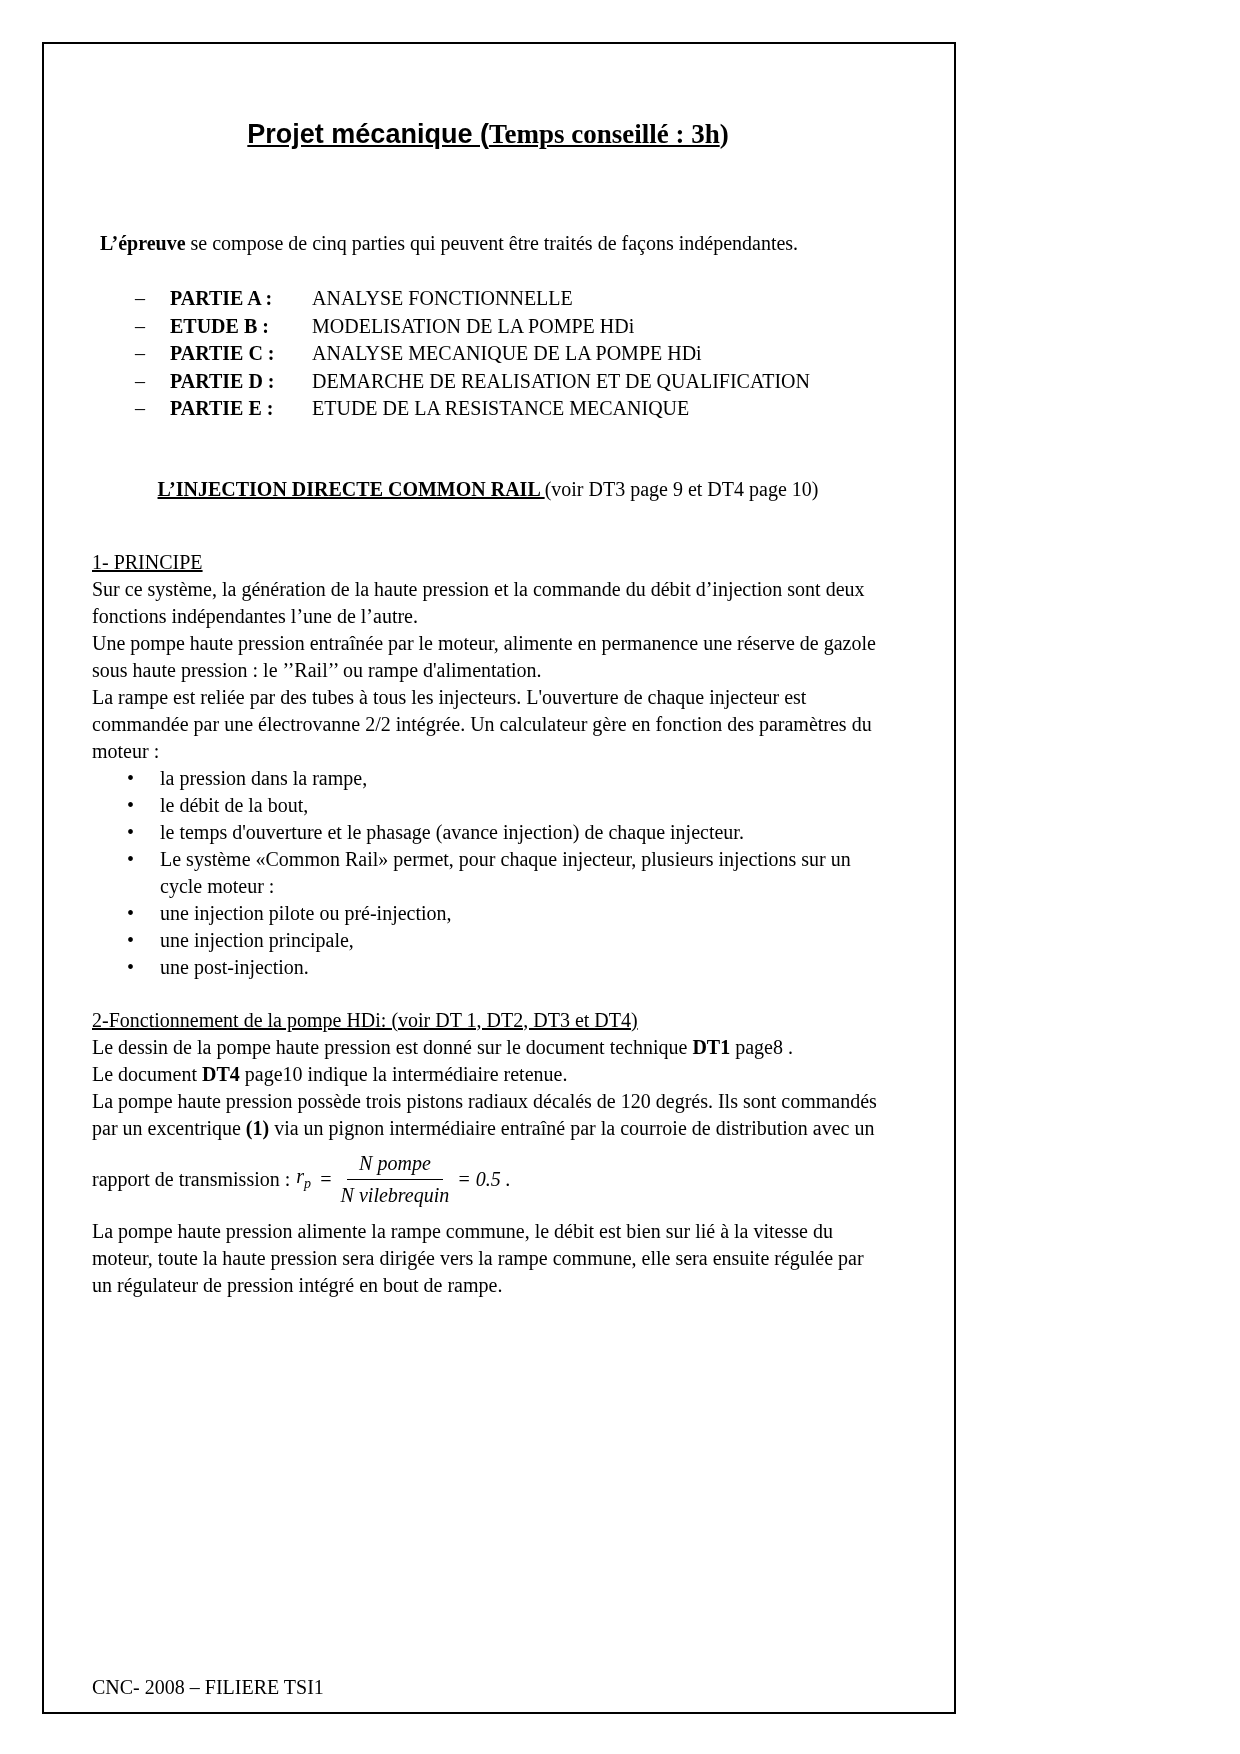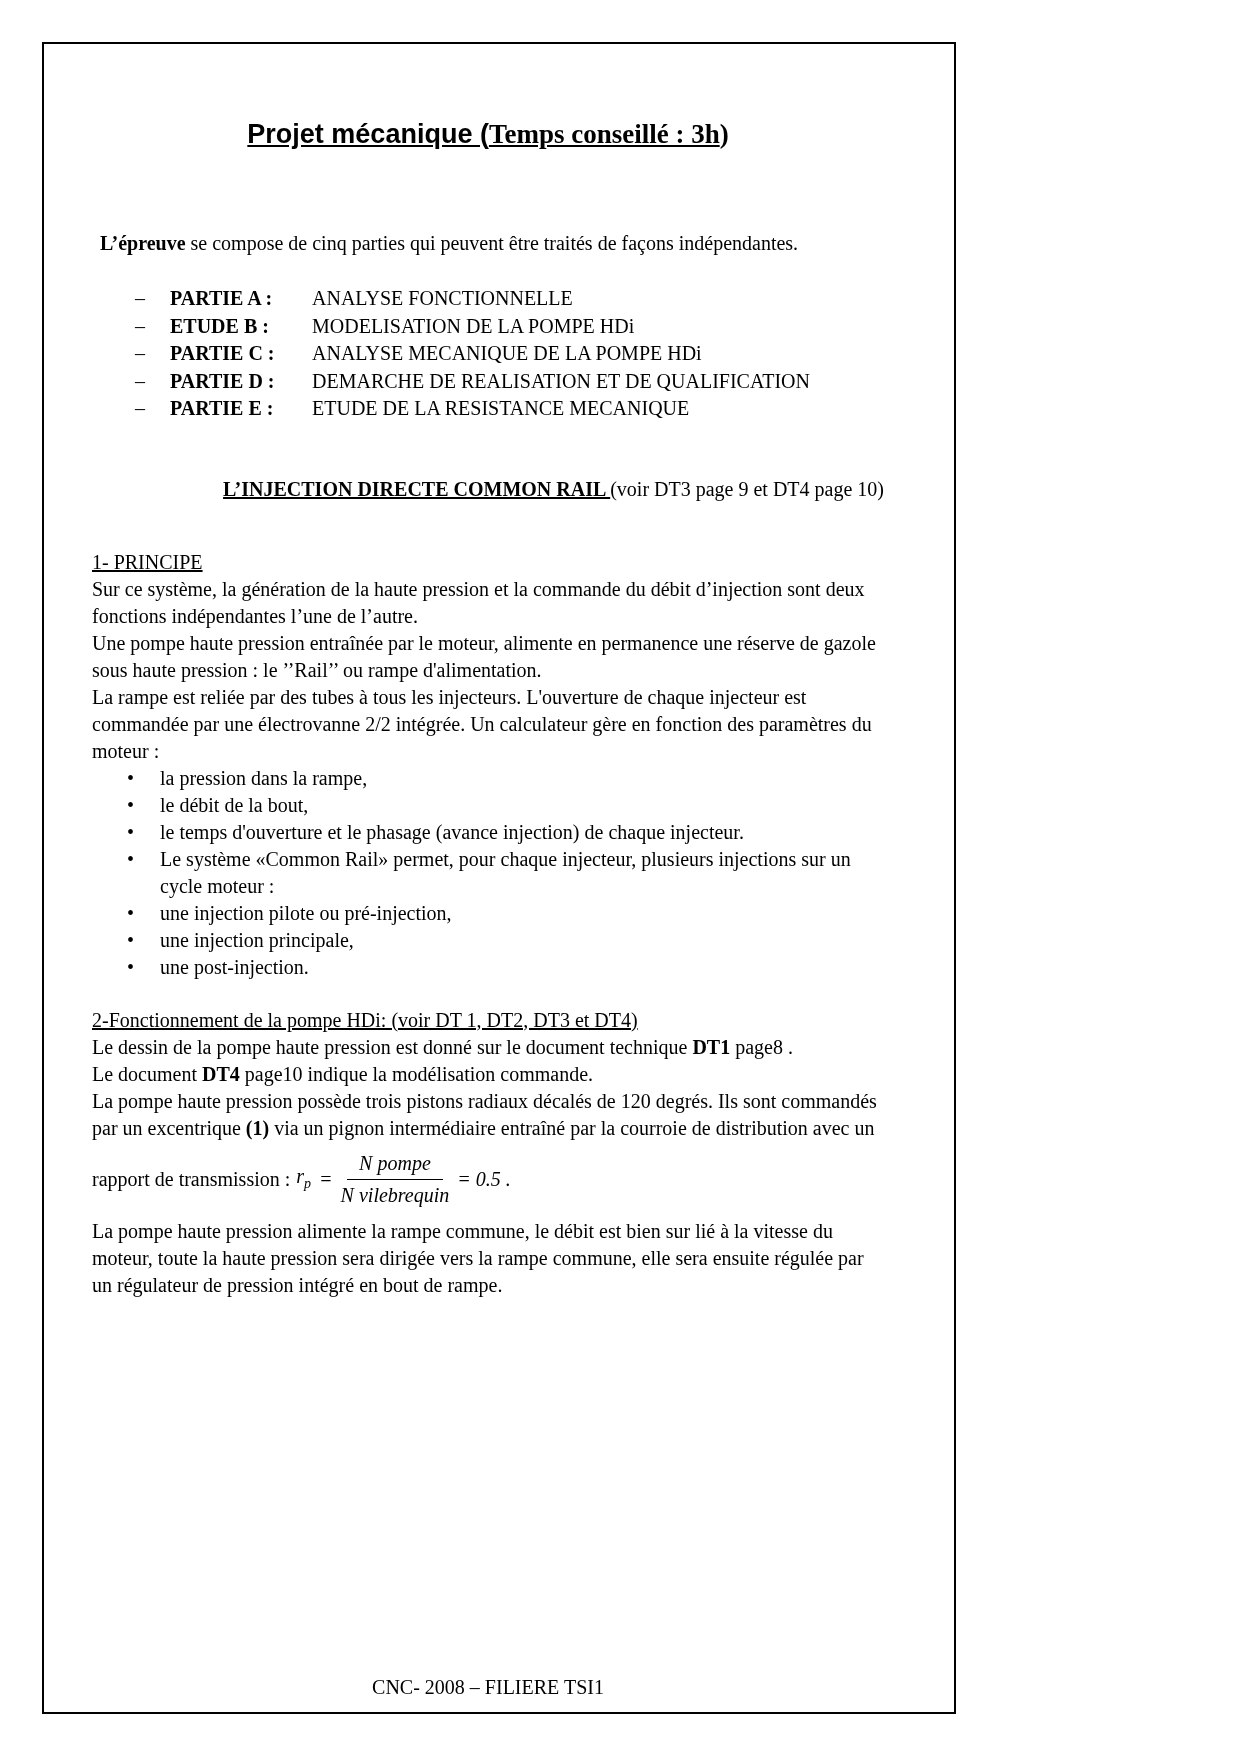--- a/index.html
+++ b/index.html
@@ -34,21 +34,21 @@
   .title .sans { font-family: "Liberation Sans", sans-serif; }
   .title .serif { font-family: "Liberation Serif", serif; }
   .intro { line-height: 27px; margin: 8px; }
   .b { font-weight: bold; }
   .parts { margin: 28px 0 0 0; }
   .part-row { display: flex; padding-left: 43px; line-height: 27.5px; }
   .part-dash { width: 35px; flex: none; }
   .part-label { font-weight: bold; width: 142px; flex: none; white-space: nowrap; }
   .part-text { white-space: nowrap; }
   .subtitle {
-    text-align: right;
+    text-align: center;
     line-height: 28px;
     margin: 52px 0 0 0;
     white-space: nowrap;
   }
   .subtitle .bold-u { font-weight: bold; text-decoration: underline; }
   .section1 { margin-top: 46px; }
   .sec-heading { text-decoration: underline; line-height: 27px; font-weight: normal; font-size: 20px; margin: 0; }
   p.body-para { margin: 0; line-height: 27px; }
   .bullets { margin: 0; }
   .bullet-row { display: flex; padding-left: 35px; line-height: 27px; }
@@ -67,21 +67,21 @@
   .math .eq { margin: 0 8px; }
   .frac { display: inline-flex; flex-direction: column; align-items: center; text-align: center; }
   .frac .num { border-bottom: 1.6px solid #000; padding: 0 12px 2px 12px; }
   .frac .den { padding-top: 2px; }
   .footer {
     position: absolute;
     left: 48px;
     right: 70px;
     bottom: 12px;
     display: flex;
-    justify-content: center;
+    justify-content: flex-start;
     line-height: 26px;
   }
 </style>
 </head>
 <body>
 
 <div class="frame">
 
   <div class="title">
     <span class="u sans">Projet mécanique (</span><span class="u serif">Temps conseillé : 3h</span><span class="serif">)</span>
@@ -160,21 +160,21 @@
       </div>
     </div>
   </div>
 
   <div class="section2">
     <p class="sec-heading">2-Fonctionnement de la pompe HDi: (voir DT 1, DT2, DT3 et DT4)</p>
     <p class="body-para">
       <span>Le dessin de la pompe haute pression est donné sur le document technique </span><span class="b">DT1</span><span> page8 .</span>
     </p>
     <p class="body-para">
-      <span>Le document </span><span class="b">DT4</span><span> page10 indique la modélisation commande.</span>
+      <span>Le document </span><span class="b">DT4</span><span> page10 indique la intermédiaire retenue.</span>
     </p>
     <p class="body-para">
       <span>La pompe haute pression possède trois pistons radiaux décalés de 120 degrés. Ils sont commandés par un excentrique </span><span class="b">(1)</span><span> via un pignon intermédiaire entraîné par la courroie de distribution avec un</span>
     </p>
 
     <div class="formula-line">
       <span>rapport de transmission : </span>
       <span class="math">
         <span><span>r</span><sub>p</sub></span>
         <span class="eq">=</span>

